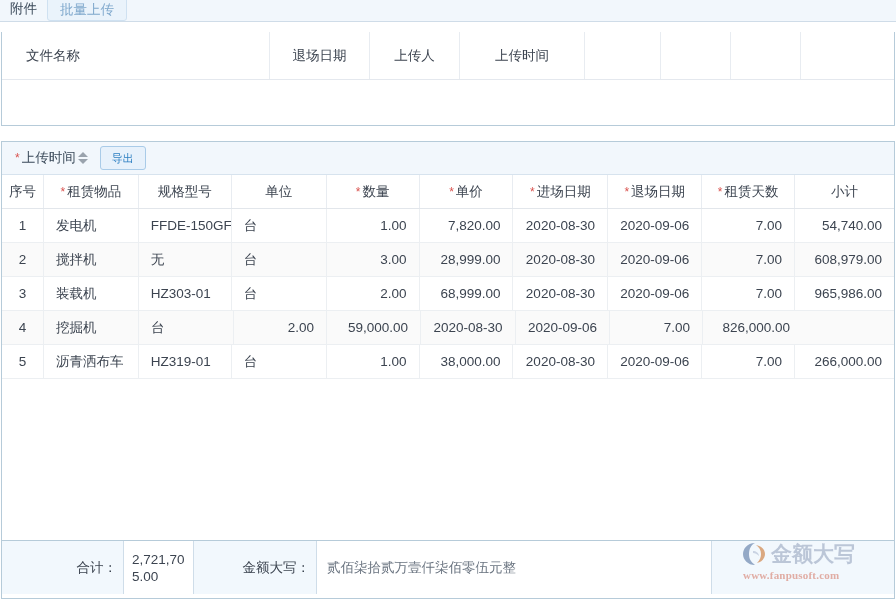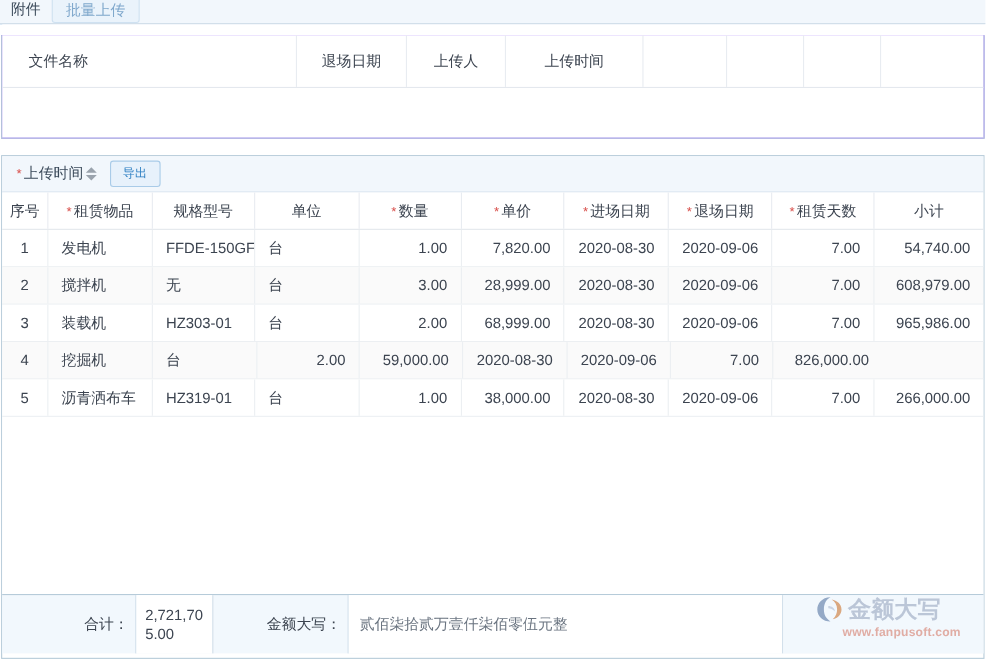--- a/index.html
+++ b/index.html
@@ -259,22 +259,22 @@
     color: #b9c4d6;
     font-weight: bold;
     letter-spacing: 0px;
     font-family: "DejaVu Sans", sans-serif;
   }
   .wm-url {
     font-size: 11px;
     color: #e0a9a0;
     letter-spacing: 0.2px;
     margin-top: 1px;
-    margin-left: 24px;
-    font-family: Liberation Sans, sans-serif;
+    margin-left: 1px;
+    font-family: Liberation Serif, serif;
     font-weight: bold;
   }
 </style>
 </head>
 <body>
 
 <div class="attach-left-bar"></div>
 <div class="attach-tabbar">
   <span class="tab-label">附件</span>
   <button class="btn-batch-upload">批量上传</button>

